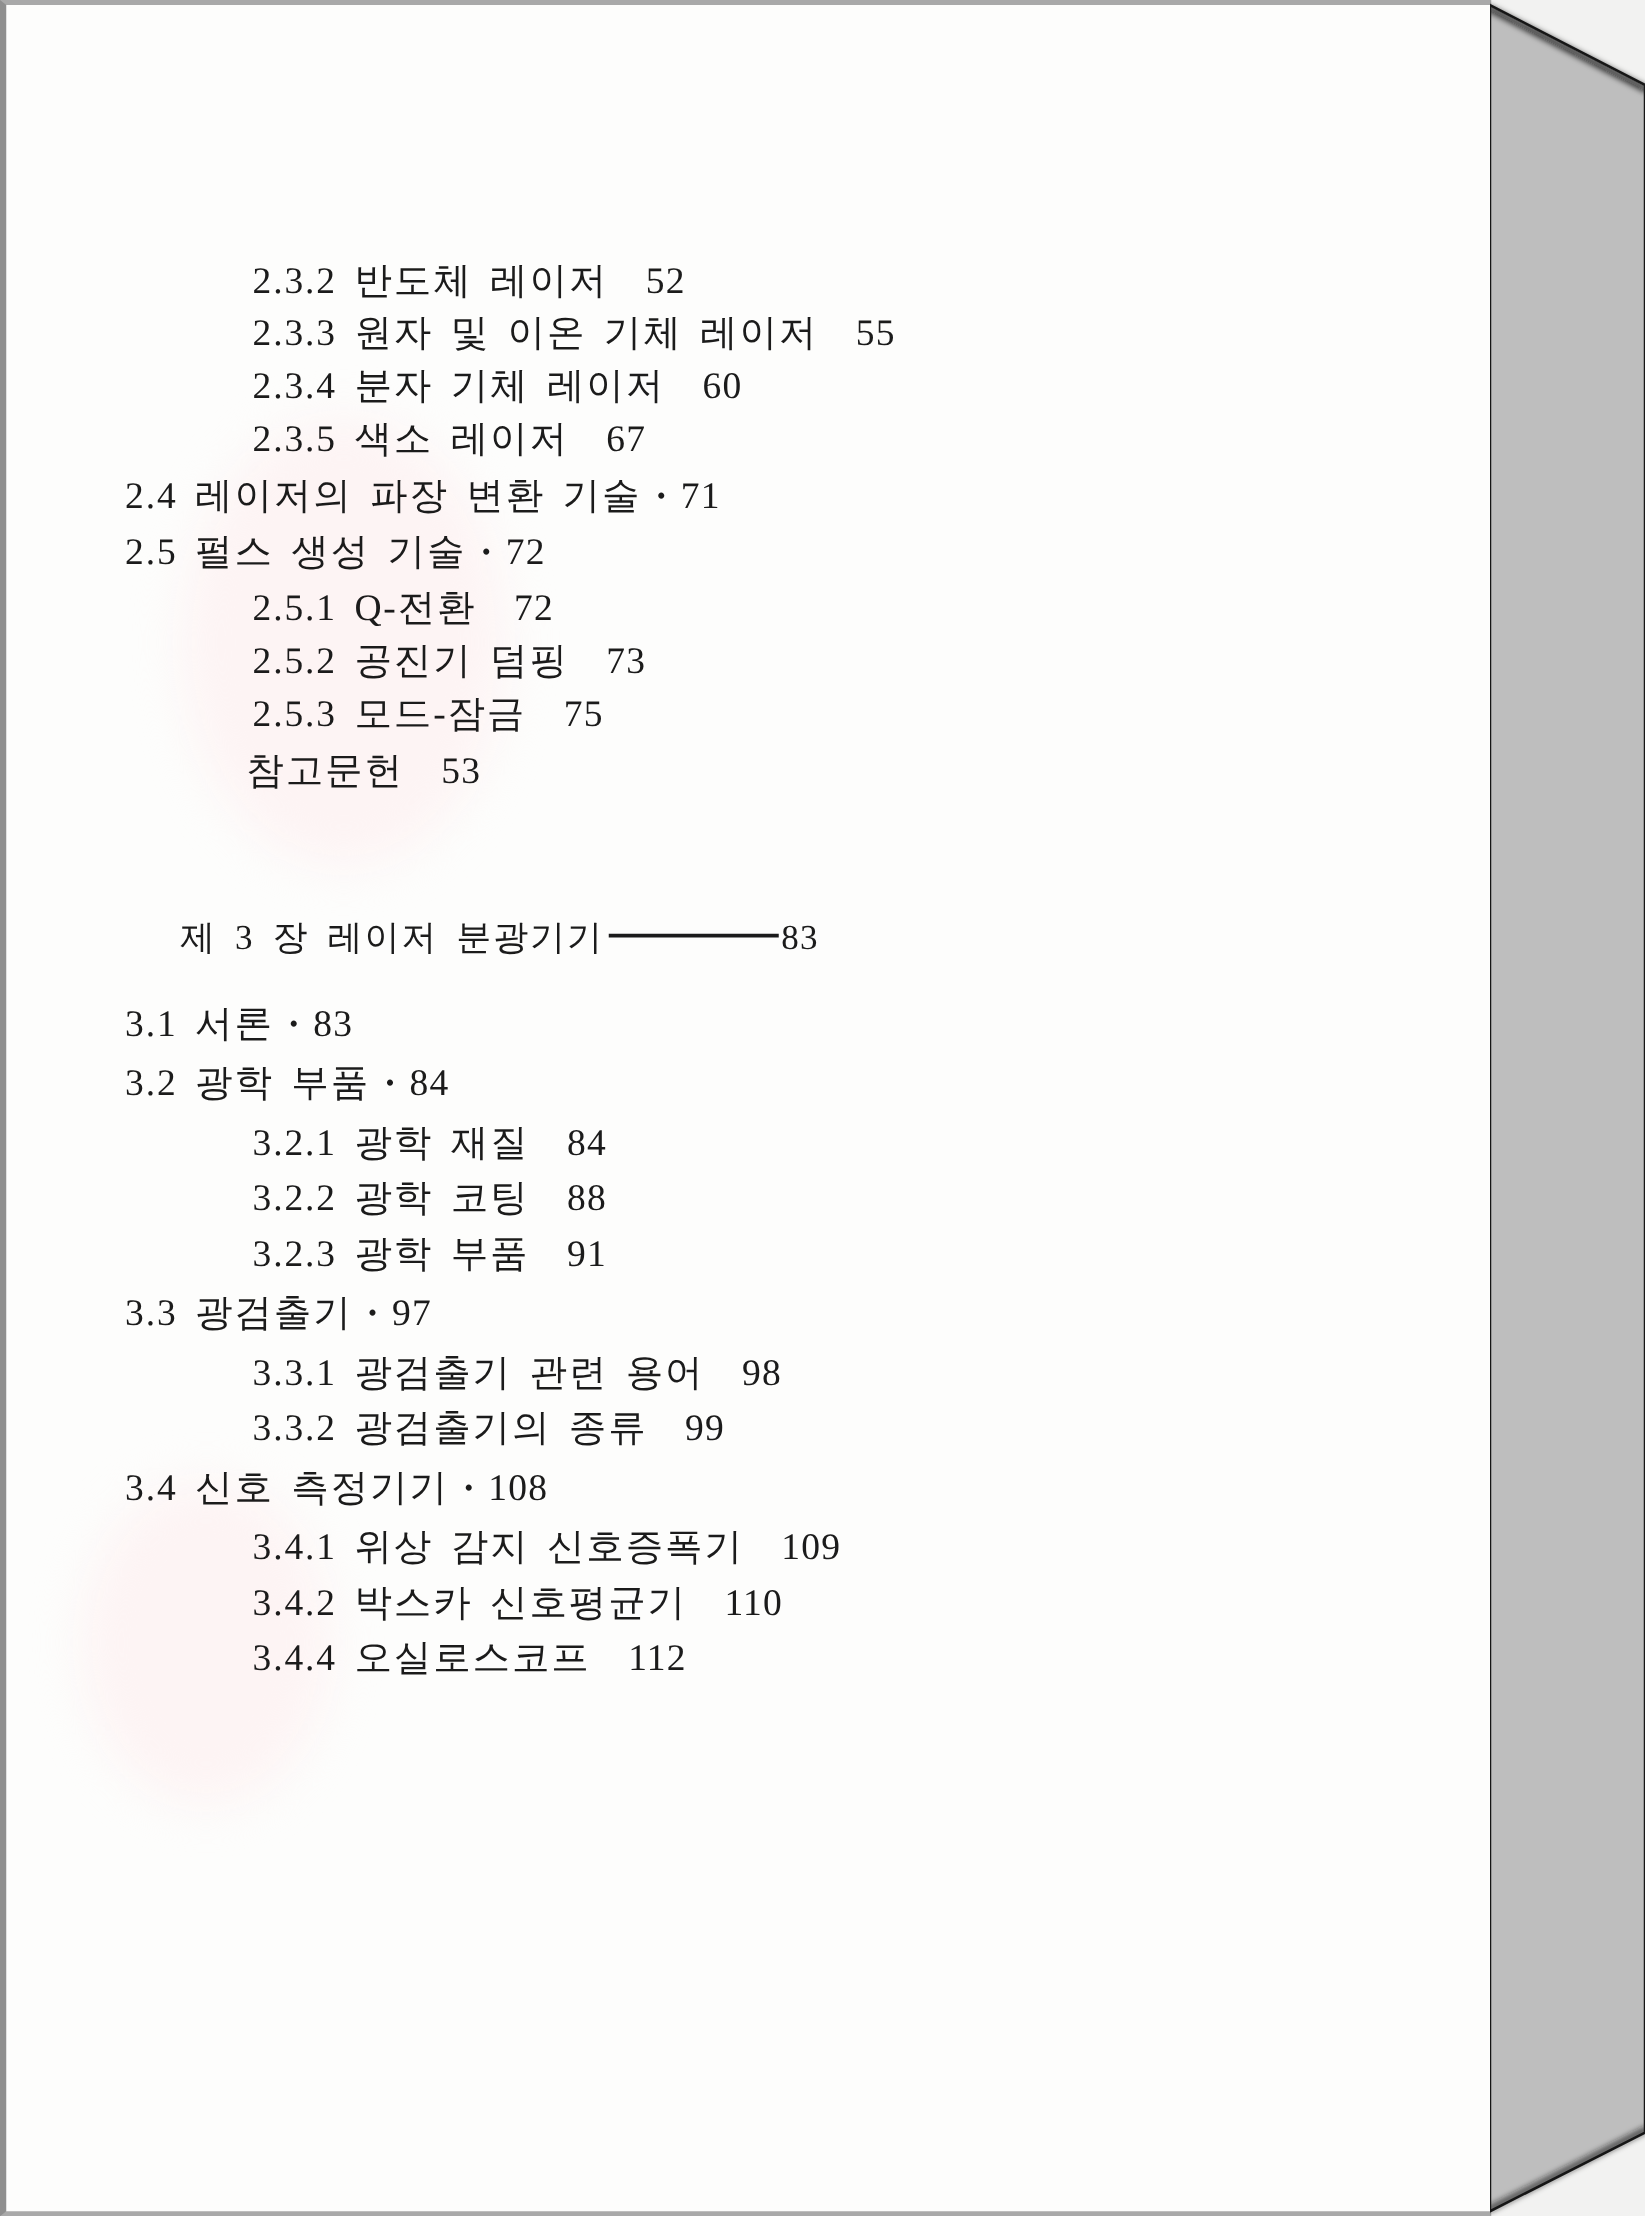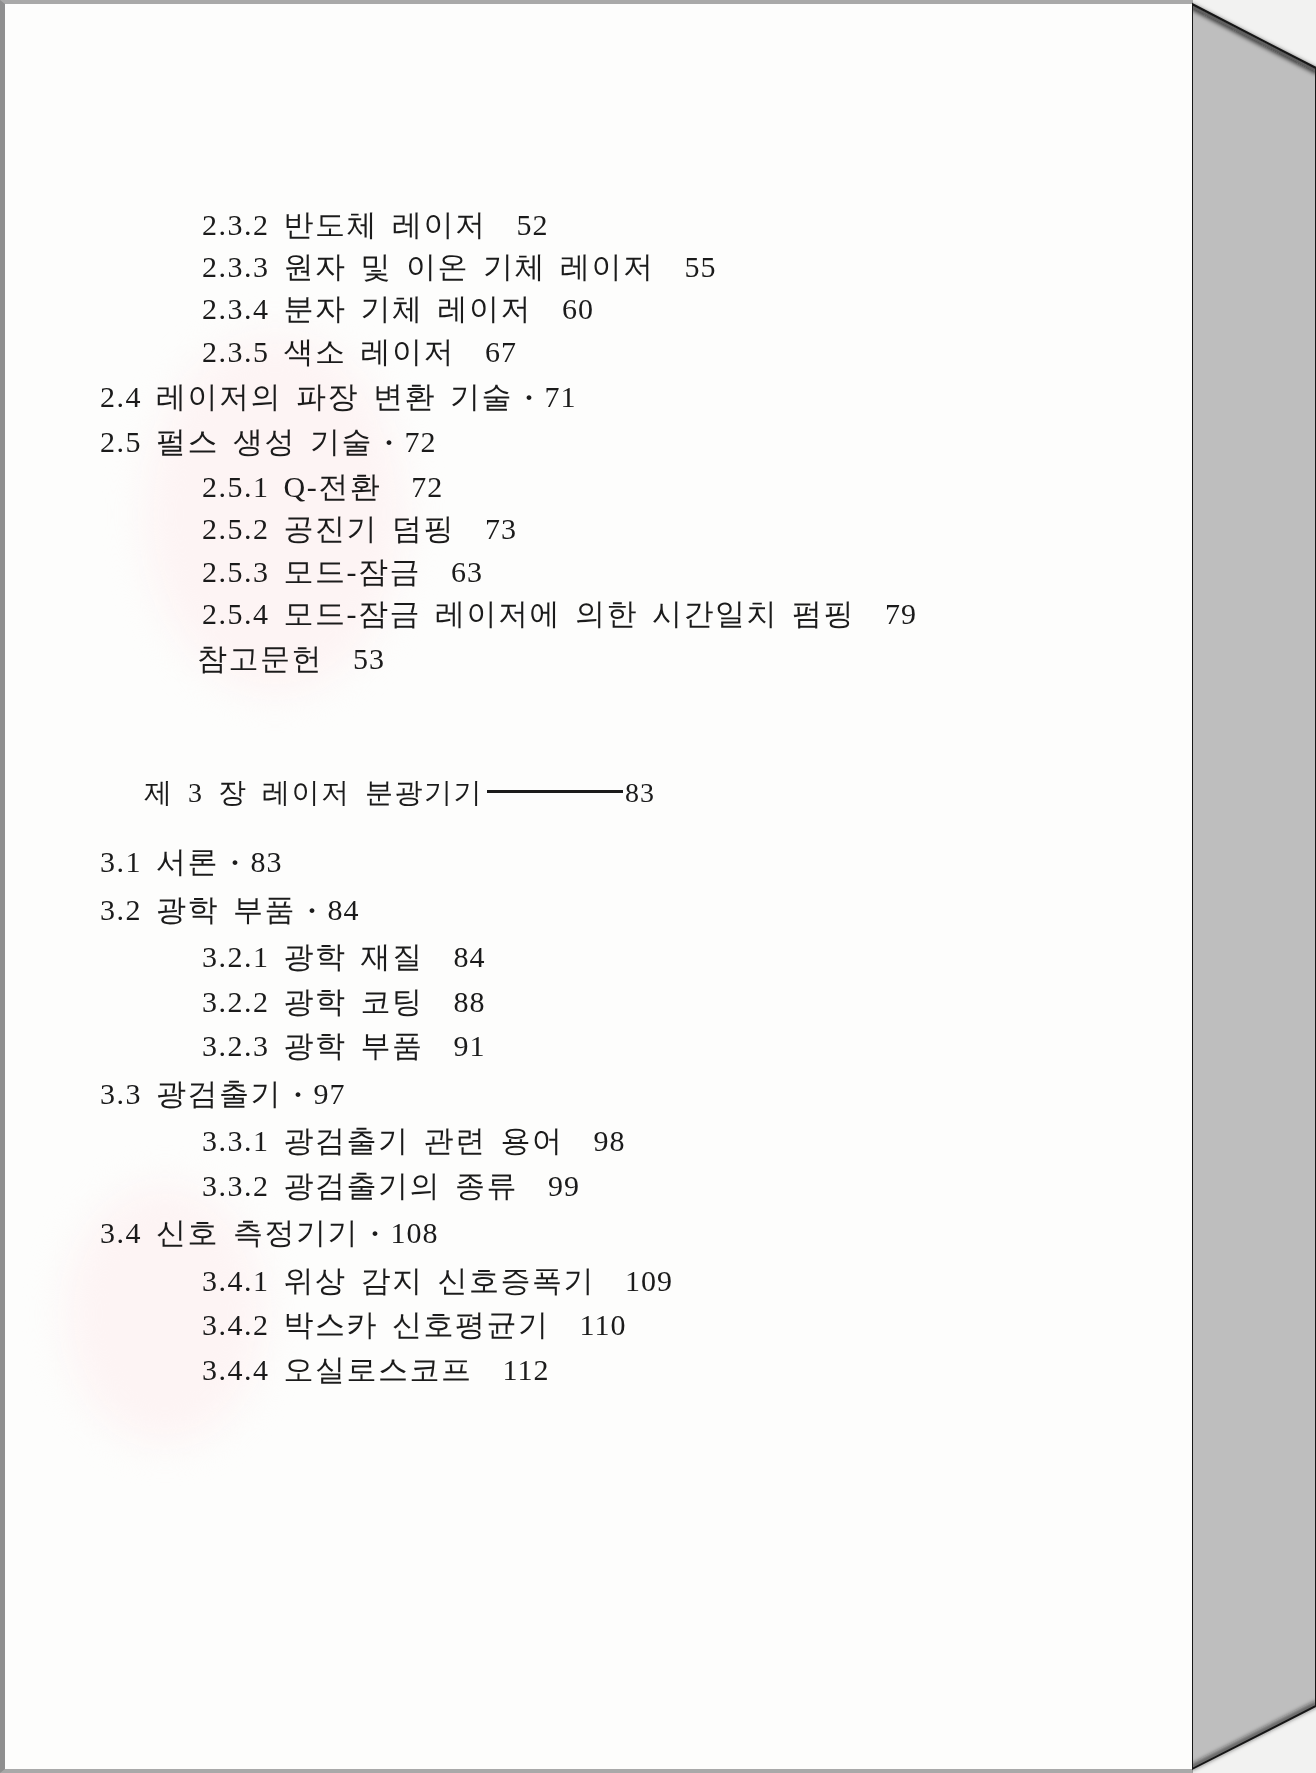--- a/index.html
+++ b/index.html
@@ -75,22 +75,21 @@
   <div class="toc">
 
     <div class="item c2 lvl3"><span>2.3.2 반도체 레이저</span><span class="pg">52</span></div>
     <div class="item c2 lvl3"><span>2.3.3 원자 및 이온 기체 레이저</span><span class="pg">55</span></div>
     <div class="item c2 lvl3"><span>2.3.4 분자 기체 레이저</span><span class="pg">60</span></div>
     <div class="item c2 lvl3"><span>2.3.5 색소 레이저</span><span class="pg">67</span></div>
     <div class="item c2 lvl2"><span>2.4 레이저의 파장 변환 기술</span><span class="dot">·</span><span class="pg">71</span></div>
     <div class="item c2 lvl2"><span>2.5 펄스 생성 기술</span><span class="dot">·</span><span class="pg">72</span></div>
     <div class="item c2 lvl3"><span>2.5.1 Q-전환</span><span class="pg">72</span></div>
     <div class="item c2 lvl3"><span>2.5.2 공진기 덤핑</span><span class="pg">73</span></div>
-    <div class="item c2 lvl3"><span>2.5.3 모드-잠금</span><span class="pg">63</span></div>
-    <div class="item c2 lvl3"><span>2.5.4 모드-잠금 레이저에 의한 시간일치 펌핑</span><span class="pg">79</span></div>
+    <div class="item c2 lvl3"><span>2.5.3 모드-잠금</span><span class="pg">75</span></div>
     <div class="item c2 ref"><span>참고문헌</span><span class="pg">53</span></div>
 
     <div class="heading"><span>제 3 장 레이저 분광기기</span><span class="rule"></span><span class="pg-h">83</span></div>
 
     <div class="item c3 lvl2"><span>3.1 서론</span><span class="dot">·</span><span class="pg">83</span></div>
     <div class="item c3 lvl2"><span>3.2 광학 부품</span><span class="dot">·</span><span class="pg">84</span></div>
     <div class="item c3 lvl3"><span>3.2.1 광학 재질</span><span class="pg">84</span></div>
     <div class="item c3 lvl3"><span>3.2.2 광학 코팅</span><span class="pg">88</span></div>
     <div class="item c3 lvl3"><span>3.2.3 광학 부품</span><span class="pg">91</span></div>
     <div class="item c3 lvl2"><span>3.3 광검출기</span><span class="dot">·</span><span class="pg">97</span></div>

